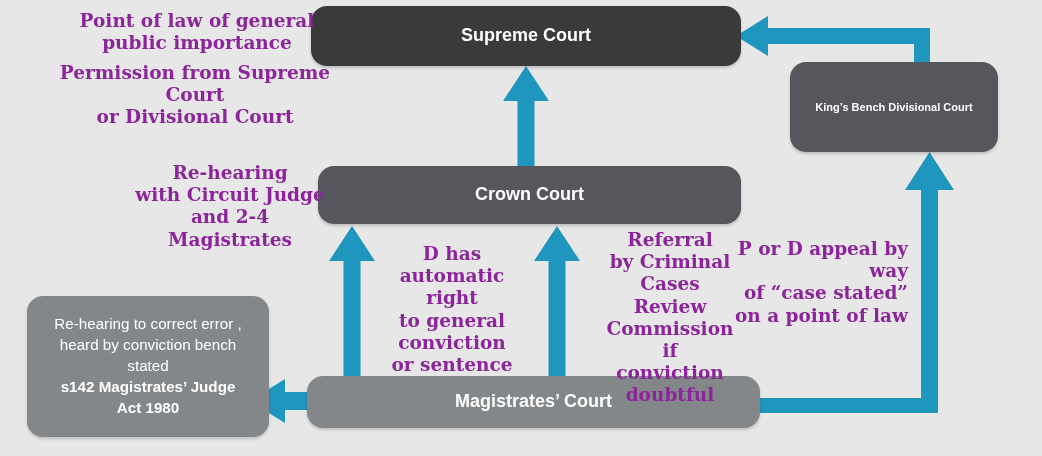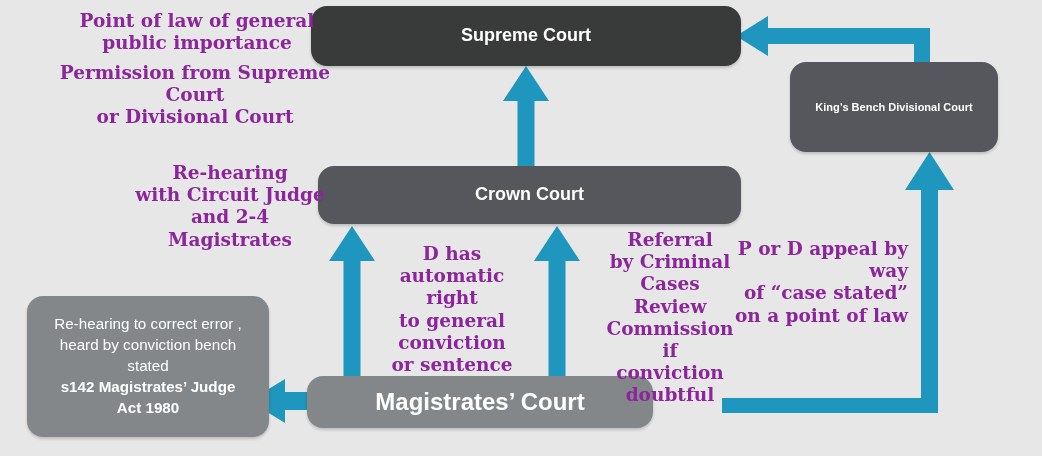--- a/index.html
+++ b/index.html
@@ -49,23 +49,23 @@
     padding: 0 16px;
   }
   .node-crown {
     left: 318px; top: 166px;
     width: 423px; height: 58px;
     background: #55575c;
     font-size: 18px;
   }
   .node-magistrates {
     left: 307px; top: 376px;
-    width: 346px; height: 52px;
+    width: 453px; height: 52px;
     background: #84878a;
-    font-size: 24px;
+    font-size: 18px;
   }
   .node-s142 {
     left: 8px; top: 296px;
     width: 242px; height: 141px;
     background: #84878a;
     font-size: 15.2px;
     font-weight: normal;
     flex-direction: column;
     line-height: 1.38;
     padding: 0 8px;

